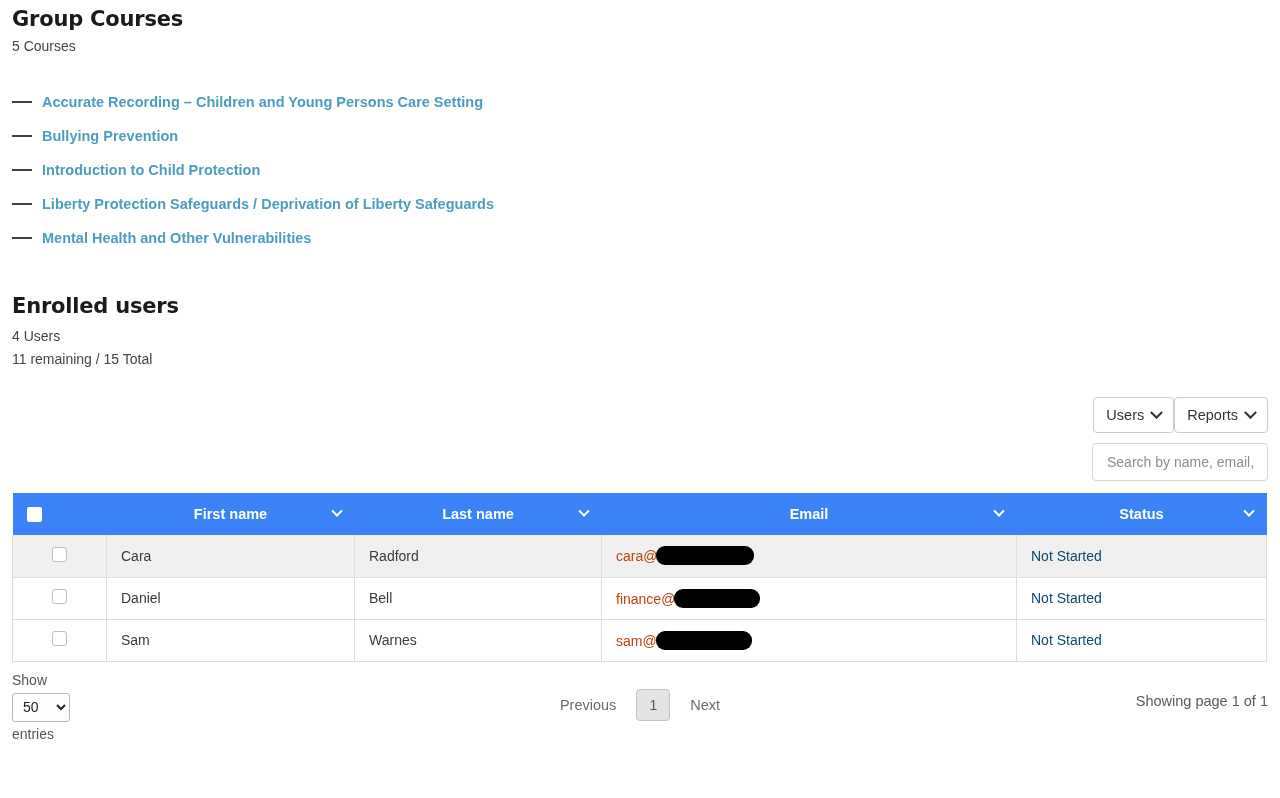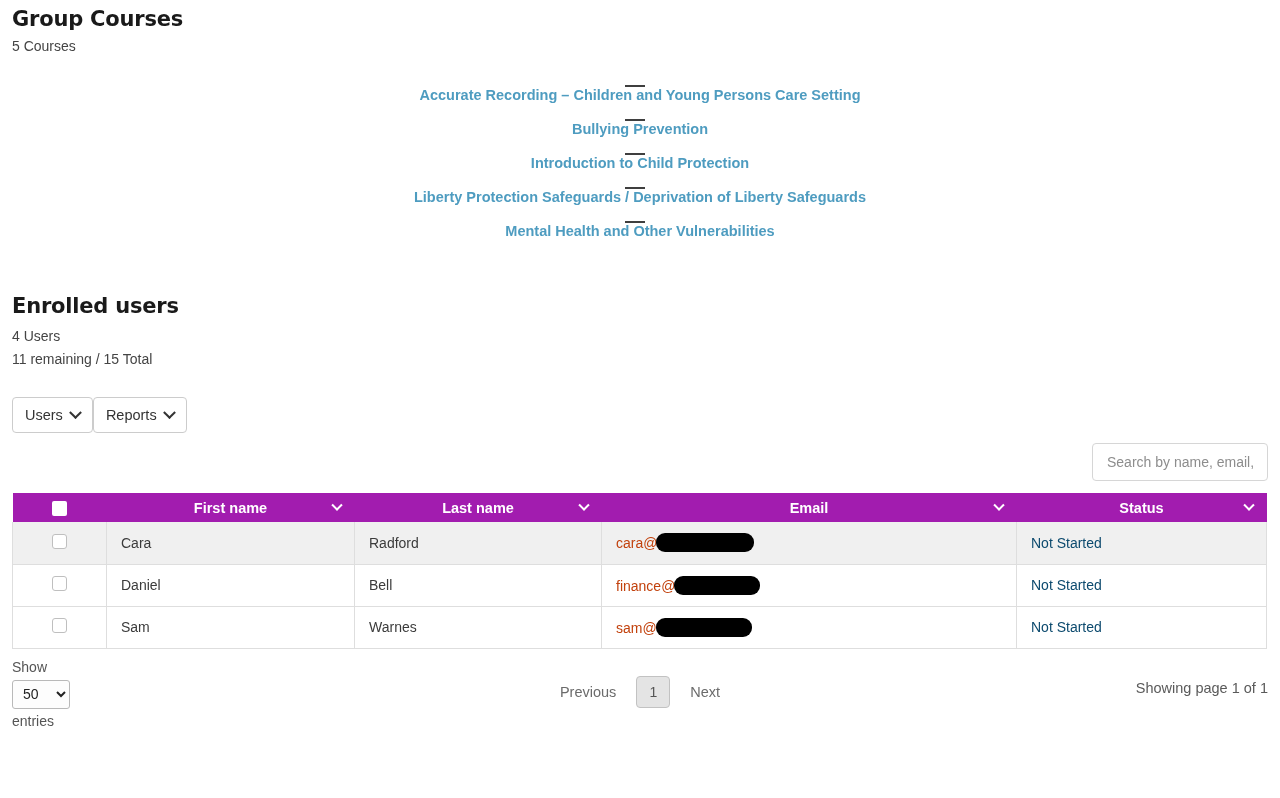--- a/index.html
+++ b/index.html
@@ -47,21 +47,20 @@
   .course-list {
     list-style: none;
     margin: 0;
     padding: 0;
     margin-top: 29px;
   }
   .course-item {
     display: flex;
     align-items: center;
     height: 34px;
-    flex-direction: column;
   }
   .course-dash {
     display: inline-block;
     width: 20px;
     height: 2px;
     background: #3f3f3f;
     margin-right: 10px;
     flex: 0 0 auto;
   }
   .course-link {
@@ -81,21 +80,21 @@
   .enrolled-sub-lines div {
     font-size: 14px;
     color: #444444;
     line-height: 23px;
   }
 
   
   .toolbar {
     margin-top: 26px;
     display: flex;
-    justify-content: flex-start;
+    justify-content: flex-end;
     align-items: flex-start;
     height: 36px;
   }
   .btn-dropdown {
     background: #ffffff;
     border: 1px solid #cccccc;
     border-radius: 4px;
     padding: 0 12px;
     height: 36px;
     display: inline-flex;
@@ -137,27 +136,27 @@
 
   
   .table-wrap { margin-top: 12px; }
   table.users-table {
     width: 1254px;
     border-collapse: collapse;
     table-layout: fixed;
     font-size: 14px;
   }
   table.users-table thead th {
-    background: #a21caf;
+    background: #3b82f6;
     color: #ffffff;
     font-weight: bold;
     font-size: 14.5px;
-    height: 29px;
+    height: 42px;
     padding: 0 14px;
-    text-align: center;
+    text-align: left;
     position: relative;
     border: none;
     white-space: nowrap;
   }
   th.col-check { width: 94px; }
   th.col-first { width: 248px; }
   th.col-last  { width: 247px; }
   th.col-email { width: 415px; }
   th.col-status{ width: 250px; }
 

